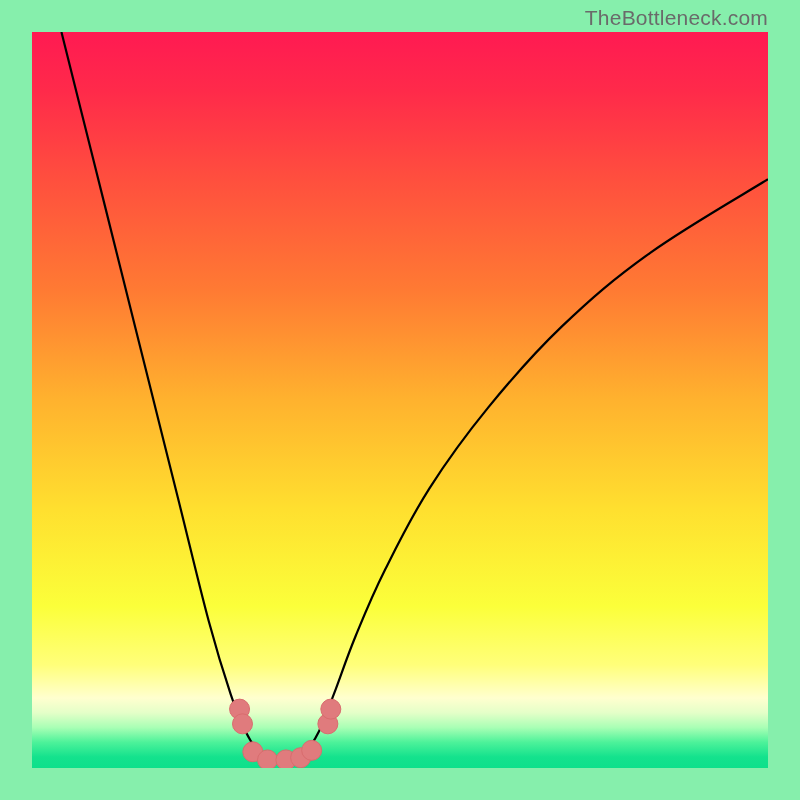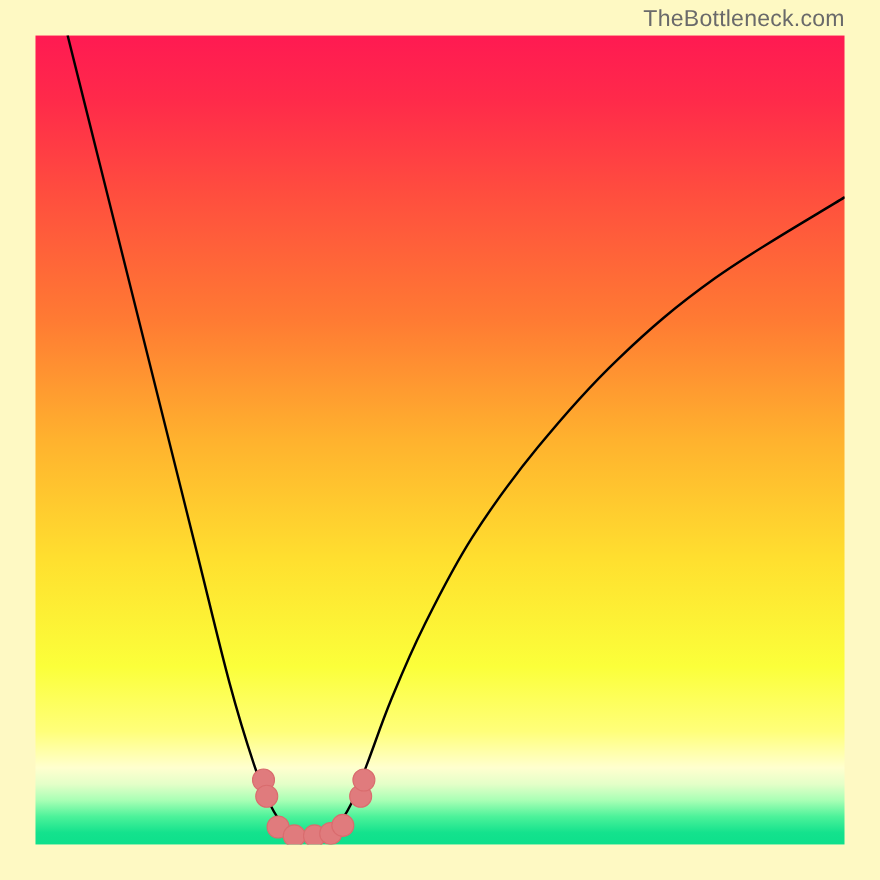--- a/index.html
+++ b/index.html
@@ -7,21 +7,21 @@
     padding: 0;
     width: 800px;
     height: 800px;
     background: #000;
     overflow: hidden;
     font-family: Arial, Helvetica, sans-serif;
   }
   .frame {
     position: absolute;
     inset: 0;
-    background: #fef9c3;
+    background: #86efac;
   }
   .plot {
     position: absolute;
     left: 32px;
     top: 32px;
     width: 736px;
     height: 736px;
     overflow: hidden;
   }
   .watermark {

